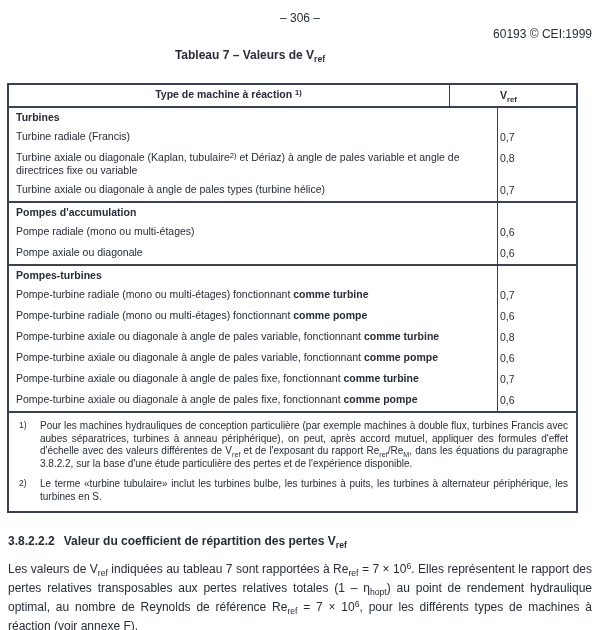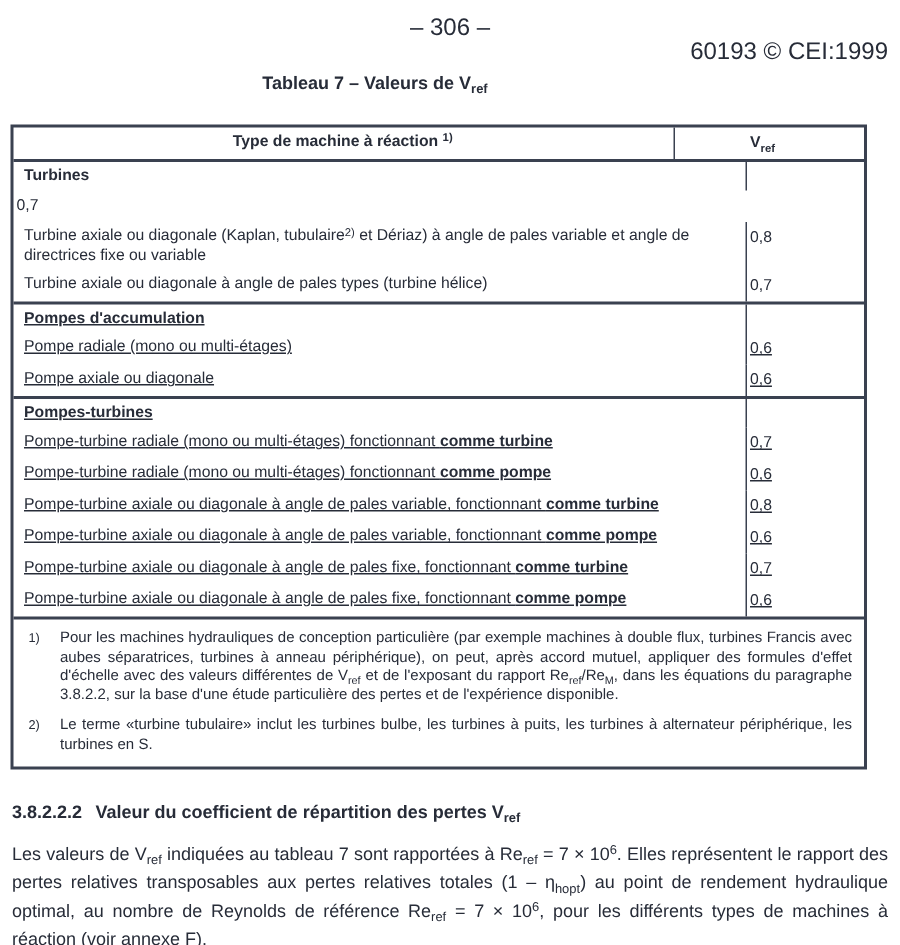--- a/index.html
+++ b/index.html
@@ -8,21 +8,21 @@
     background:#ffffff;
     font-family:"Liberation Sans", sans-serif;
     color:#272c38;
     -webkit-font-smoothing:antialiased;
   }
   .page { position:relative; width:600px; height:630px; overflow:hidden; background:#fff; }
 
   
   .page-header {
     position:absolute; top:12px; left:0; width:600px;
-    font-size:16px; line-height:13px;
+    font-size:12px; line-height:13px;
   }
   .page-number { display:block; text-align:center; width:100%; }
   .doc-ref { position:absolute; top:16px; right:8px; }
 
   
   .table-title {
     position:absolute; top:48px; left:0; width:500px;
     text-align:center; font-weight:bold; font-size:12px; line-height:14px;
   }
 
@@ -32,21 +32,21 @@
     border:2px solid #3a4150;
     box-sizing:border-box;
     font-size:10.5px; line-height:13px;
   }
   .trow { display:flex; align-items:stretch; }
   .c1 { flex:1; border-right:1.5px solid #3a4150; padding:3px 8px 3px 7px; box-sizing:border-box; }
   .c2 { width:78px; text-align:left; padding:4px 2px; box-sizing:border-box; flex:none; }
   .thead-row { font-weight:bold; border-bottom:2px solid #3a4150;gap:48px; }
   .thead-row .c1 { text-align:center; padding-top:3px; padding-bottom:4px; }
   .section-heading-row .c1 { font-weight:bold; }
-  .tsection.bordered { border-top:2px solid #3a4150;text-decoration:underline; }
+  .tsection.bordered { border-top:2px solid #3a4150; }
 
   
   .tfoot {
     border-top:2px solid #3a4150;
     padding:7px 8px 8px 10px;
     font-size:10px; line-height:12.5px;
   }
   .footnote { display:flex; }
   .footnote + .footnote { margin-top:8px; }
   .fn-marker { flex:none; width:21px; font-size:8.5px; position:relative; top:-1px; }
@@ -85,20 +85,21 @@
       <div class="c1"><span>Type de machine à réaction </span><sup>1)</sup></div>
       <div class="c2"><span>V</span><sub>ref</sub></div>
     </div>
 
     <div class="tsection">
       <div class="trow section-heading-row">
         <div class="c1">Turbines</div>
         <div class="c2"></div>
       </div>
       <div class="trow">
+        <div class="c1"><span>Turbine radiale (Francis)</span></div>
         <div class="c2">0,7</div>
       </div>
       <div class="trow">
         <div class="c1"><span>Turbine axiale ou diagonale (Kaplan, tubulaire</span><sup>2)</sup><span> et Dériaz) à angle de pales variable et angle de directrices fixe ou variable</span></div>
         <div class="c2">0,8</div>
       </div>
       <div class="trow">
         <div class="c1"><span>Turbine axiale ou diagonale à angle de pales types (turbine hélice)</span></div>
         <div class="c2">0,7</div>
       </div>

